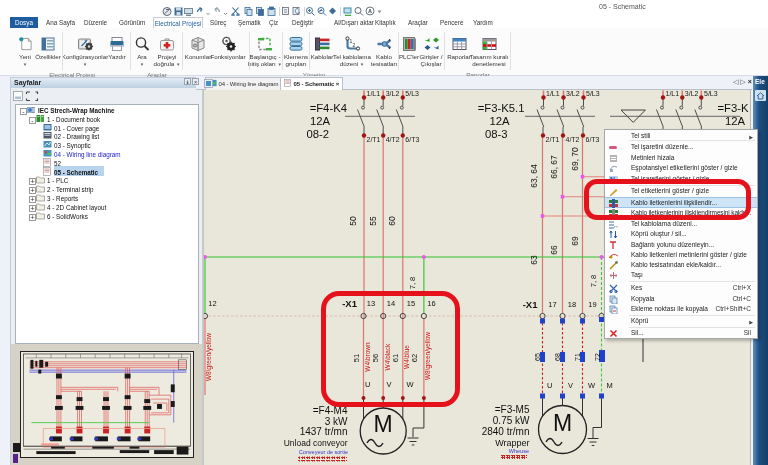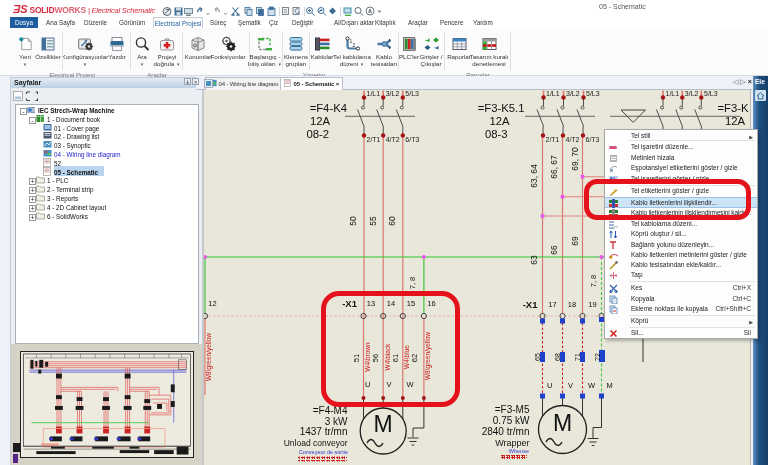--- a/index.html
+++ b/index.html
@@ -42,21 +42,20 @@
 .cmi .arr{position:absolute;right:4px;top:0.5px;font-size:5px;color:#444;}
 .cmi .ico{position:absolute;left:4px;top:1px;width:9px;height:9px;}
 .csep{position:absolute;left:24px;width:126px;height:1px;background:#e2e2e2;}
 
 .redrect{position:absolute;border:5px solid #e5121c;z-index:60;}
 </style></head>
 <body>
 <div id="app">
 
 <div class="abs" id="titlebar"></div>
-<div class="abs" id="logo"><b style="font-size:11px;font-style:italic;">ƎS</b> <b style="font-size:8.5px;font-style:normal;">SOLID</b><b style="font-size:8.5px;font-style:normal;color:#dd6470;">WORKS</b><span style="font-size:7.5px;"> | Electrical Schematic</span></div>
 <div class="abs" id="wintitle">05 - Schematic</div>
 <div class="abs" id="qat" style="left:160px;top:3px;">
 <svg width="222" height="11" viewBox="0 0 222 11">
 <g fill="none" stroke="#5a6a76" stroke-width="1">
 <circle cx="7" cy="5.5" r="4" fill="#e8eaec"></circle>
           <path d="M4.5 7.5 L9.5 3.5 M6 3.5 l3.5 0"></path>
 </g>
 <g>
           <rect x="14.5" y="1.5" width="8" height="8" fill="#3d6e99"></rect>
           <rect x="16" y="1.5" width="5" height="3" fill="#cfd8e0"></rect>

